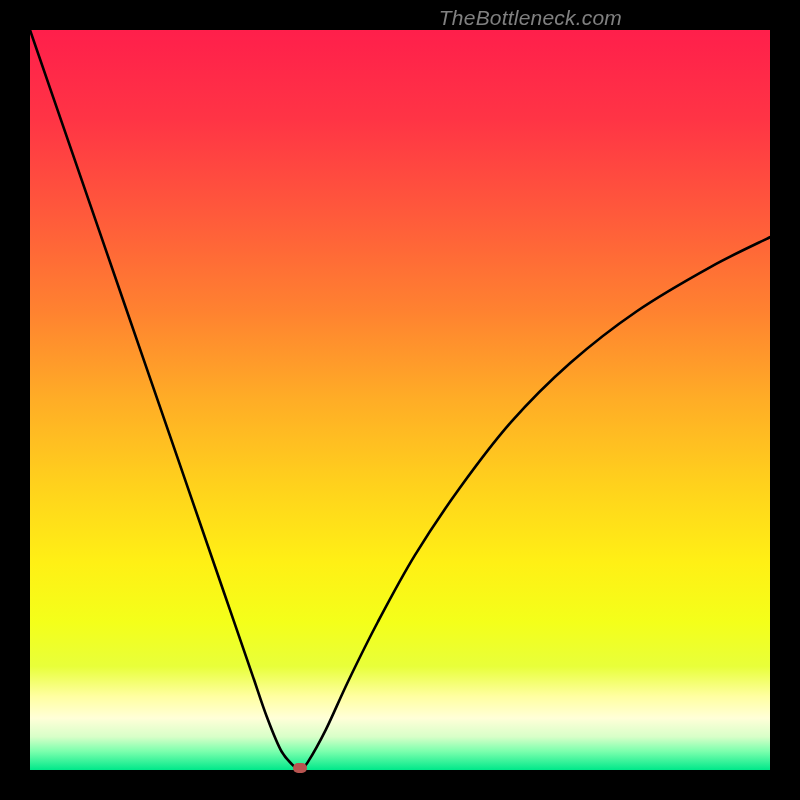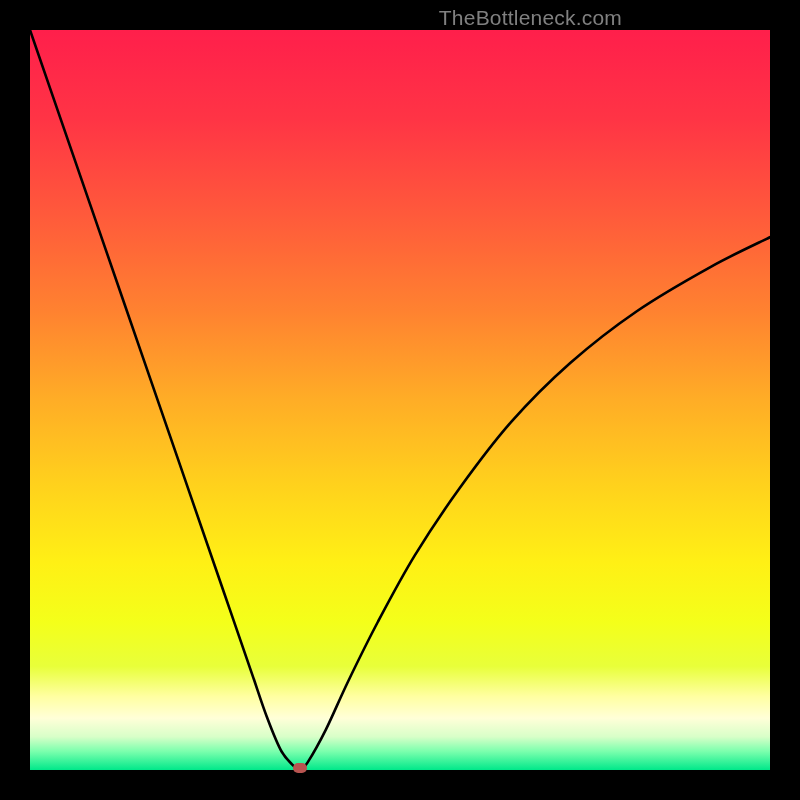--- a/index.html
+++ b/index.html
@@ -2,20 +2,21 @@
 <html><head>
 <meta charset="utf-8">
 <style>
   * { margin: 0; padding: 0; box-sizing: border-box; }
   html, body { width: 800px; height: 800px; overflow: hidden; background: #000; }
   .container {
     width: 654px;
     height: 800px;
     background: #000;
     position: relative;
+    font-style: italic;
   }
   .plot-area {
     position: absolute;
     left: 30px;
     top: 30px;
     width: 740px;
     height: 740px;
   }
   .gradient-bg {
     position: absolute;

